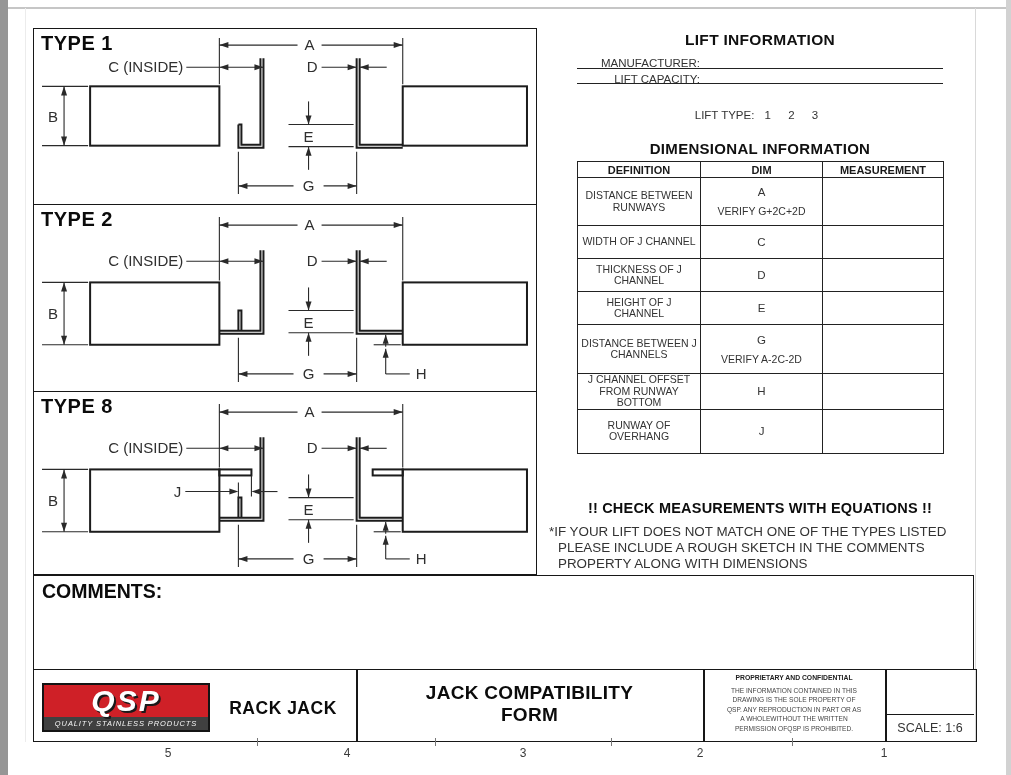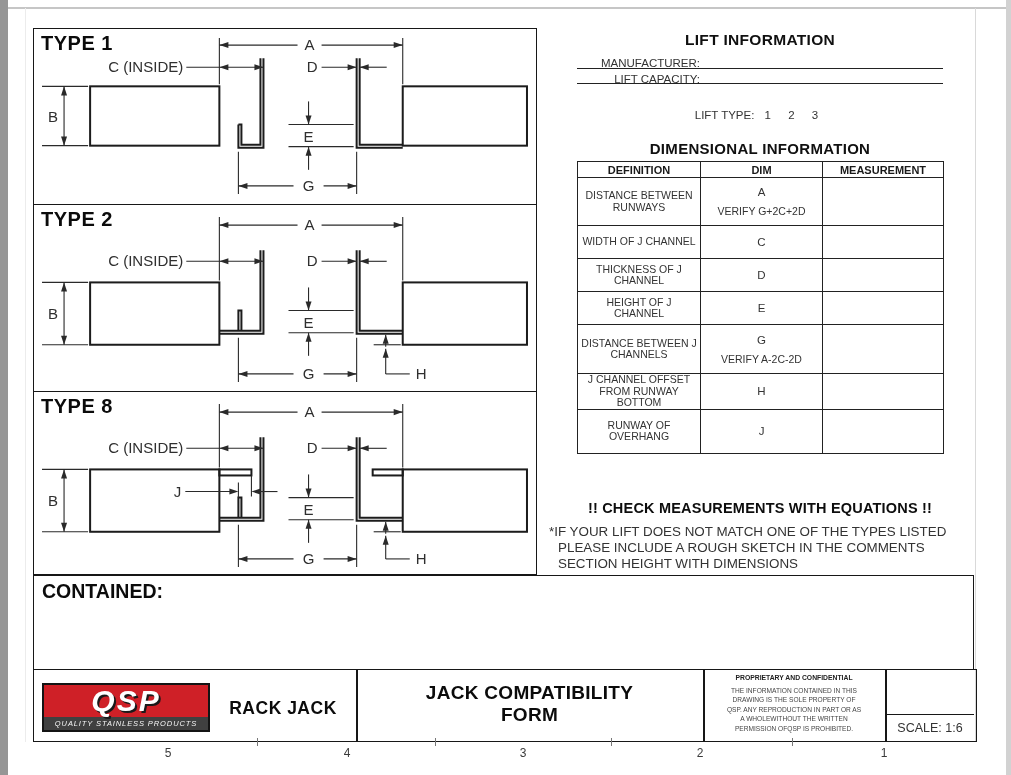--- a/index.html
+++ b/index.html
@@ -330,25 +330,25 @@
       <td></td>
     </tr>
   </tbody>
     </table>
 
   <div class="abs check" style="left:545px;top:500px;width:430px;">!! CHECK MEASUREMENTS WITH EQUATIONS !!</div>
 
   <div class="abs notes" style="left:549px;top:524px;width:428px;">
     <div>*IF YOUR LIFT DOES NOT MATCH ONE OF THE TYPES LISTED</div>
     <div class="cont">PLEASE INCLUDE A ROUGH SKETCH IN THE COMMENTS</div>
-    <div class="cont">SECTION HEIGHT WITH DIMENSIONS</div>
+    <div class="cont">PROPERTY ALONG WITH DIMENSIONS</div>
   </div>
 
   <div class="abs cbox" style="left:33px;top:575px;width:941px;height:95px;">
-    <div class="abs comments-label" style="left:8px;top:4px;">CONTAINED:</div>
+    <div class="abs comments-label" style="left:8px;top:4px;">COMMENTS:</div>
   </div>
 
   <div class="abs tblock" style="left:33px;top:668.5px;width:944px;height:73px;">
     <div class="abs vdiv" style="left:322px;top:0;height:100%;"></div>
     <div class="abs vdiv" style="left:669px;top:0;height:100%;"></div>
     <div class="abs vdiv" style="left:851px;top:0;height:100%;"></div>
     <div class="abs hdiv" style="left:851px;top:44px;width:89px;"></div>
 
     <div class="abs logo" style="left:8px;top:13px;width:168px;height:49px;">
       <div class="red">

